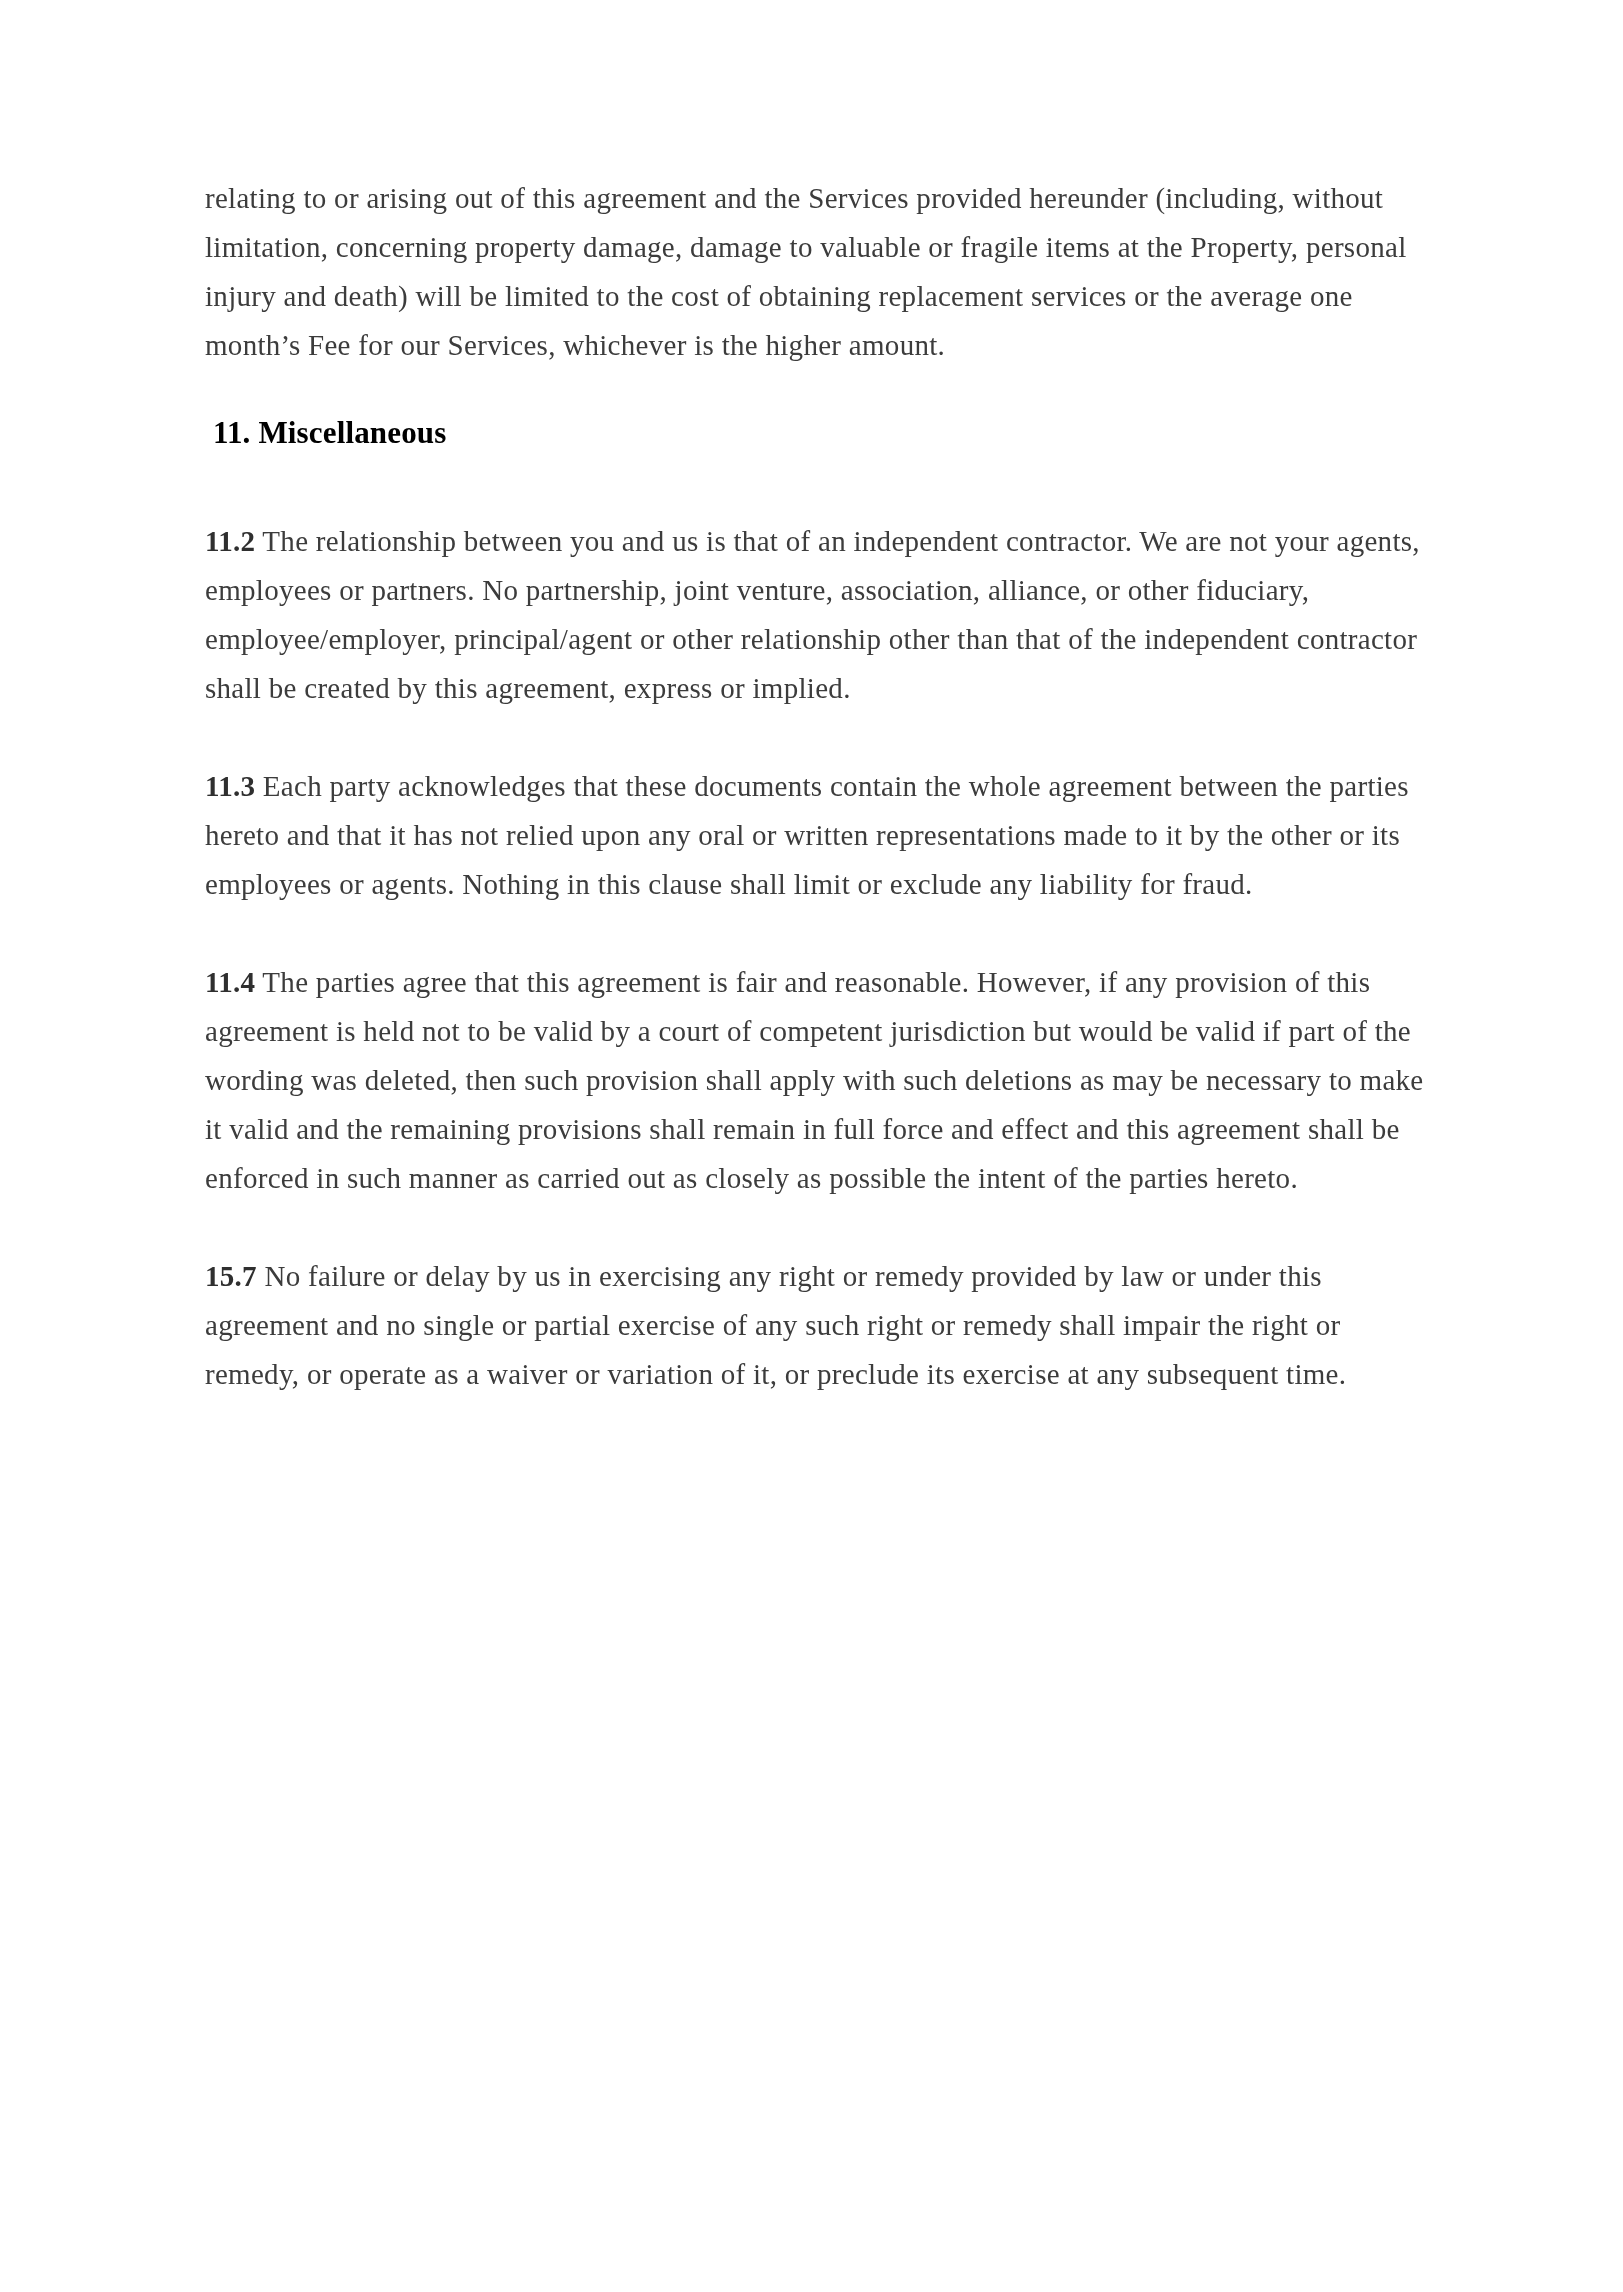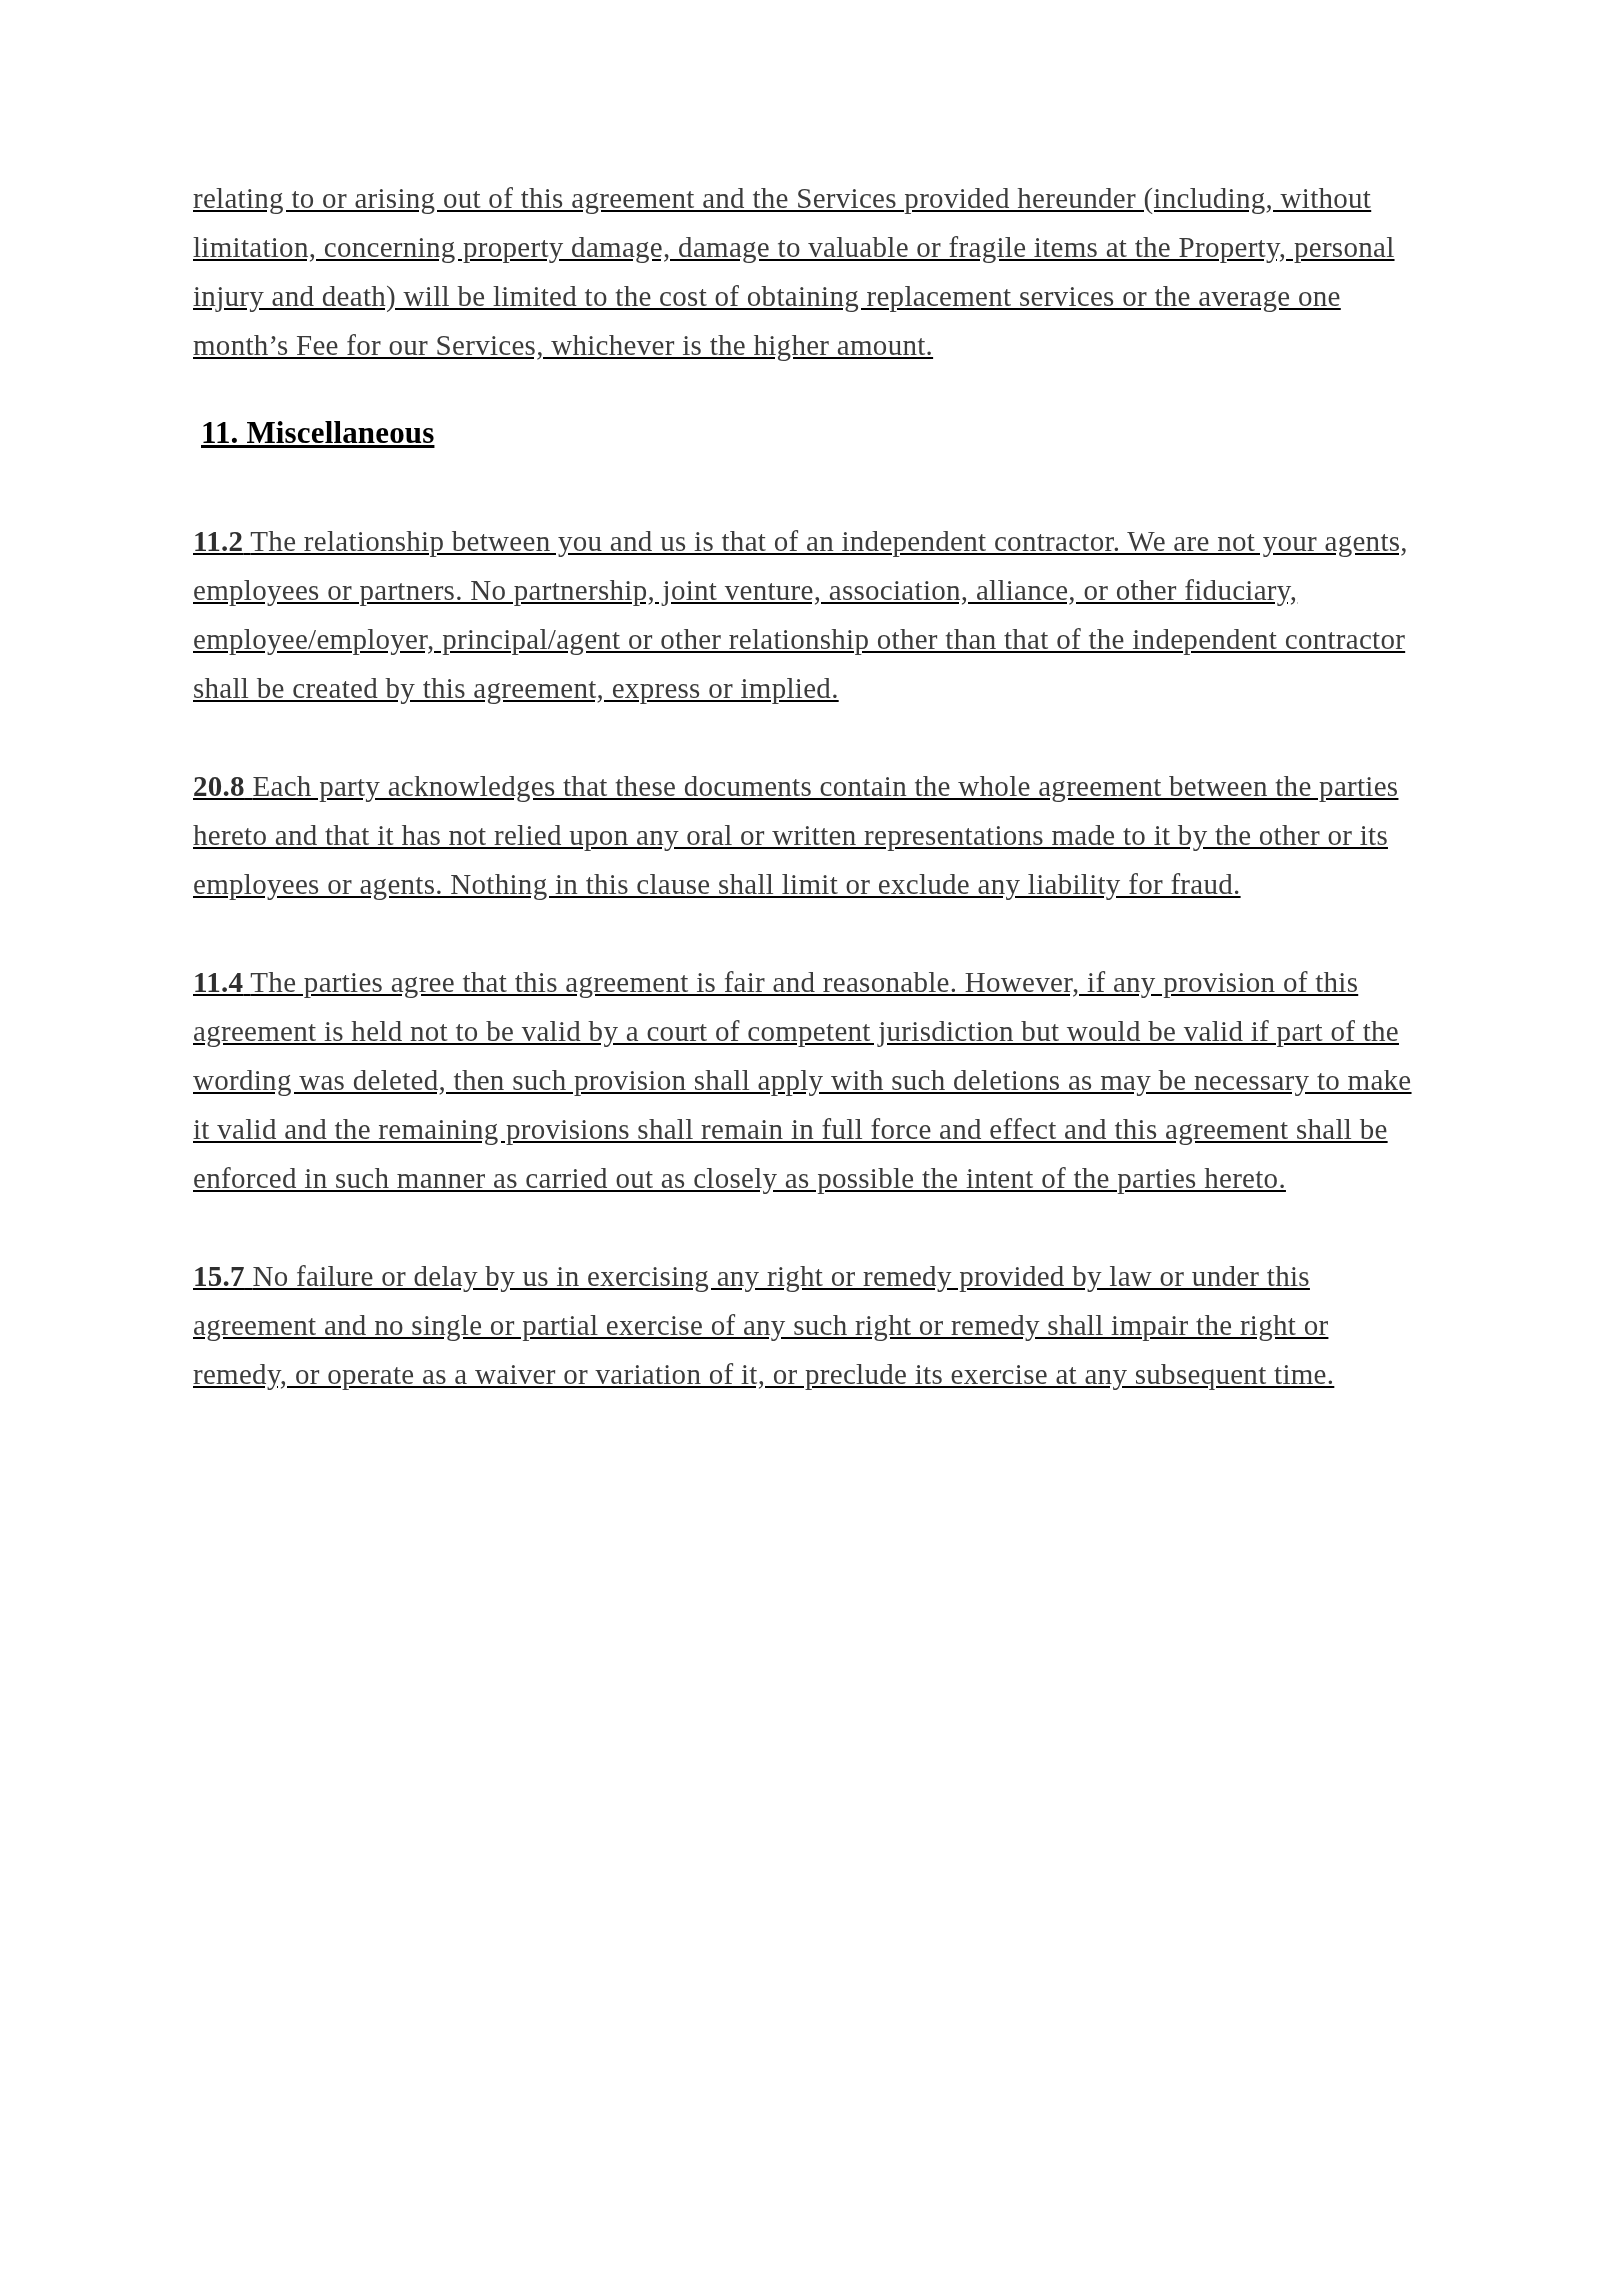--- a/index.html
+++ b/index.html
@@ -16,24 +16,23 @@
   .page {
     position: relative;
     width: 1623px;
     height: 2293px;
     background: #ffffff;
     box-sizing: border-box;
     overflow: hidden;
   }
   .content {
     position: absolute;
-    left: 193px;
+    left: 205px;
     top: 174px;
     width: 1237px;
-    text-decoration: underline;
   }
   .para {
     font-size: 29px;
     line-height: 49px;
     color: #3c3c3c;
     margin: 0 0 49px 0;
     text-align: left;
     letter-spacing: 0.01em;
   }
   .para.lead {
@@ -64,21 +63,21 @@
 <div class="page">
   <div class="content">
 
     <p class="para lead">relating to or arising out of this agreement and the Services provided hereunder (including, without limitation, concerning property damage, damage to valuable or fragile items at the Property, personal injury and death) will be limited to the cost of obtaining replacement services or the average one month’s Fee for our Services, whichever is the higher amount.</p>
 
     <h2 class="section-heading">11. Miscellaneous</h2>
 
 
     <p class="para clause"><span class="cnum">11.2</span> <span>The relationship between you and us is that of an independent contractor. We are not your agents, employees or partners. No partnership, joint venture, association, alliance, or other fiduciary, employee/employer, principal/agent or other relationship other than that of the independent contractor shall be created by this agreement, express or implied.</span></p>
 
-    <p class="para clause"><span class="cnum">20.8</span> <span>Each party acknowledges that these documents contain the whole agreement between the parties hereto and that it has not relied upon any oral or written representations made to it by the other or its employees or agents. Nothing in this clause shall limit or exclude any liability for fraud.</span></p>
+    <p class="para clause"><span class="cnum">11.3</span> <span>Each party acknowledges that these documents contain the whole agreement between the parties hereto and that it has not relied upon any oral or written representations made to it by the other or its employees or agents. Nothing in this clause shall limit or exclude any liability for fraud.</span></p>
 
     <p class="para clause"><span class="cnum">11.4</span> <span>The parties agree that this agreement is fair and reasonable. However, if any provision of this agreement is held not to be valid by a court of competent jurisdiction but would be valid if part of the wording was deleted, then such provision shall apply with such deletions as may be necessary to make it valid and the remaining provisions shall remain in full force and effect and this agreement shall be enforced in such manner as carried out as closely as possible the intent of the parties hereto.</span></p>
 
     <p class="para clause"><span class="cnum">15.7</span> <span>No failure or delay by us in exercising any right or remedy provided by law or under this agreement and no single or partial exercise of any such right or remedy shall impair the right or remedy, or operate as a waiver or variation of it, or preclude its exercise at any subsequent time.</span></p>
 
 
   </div>
 </div>
 
 

